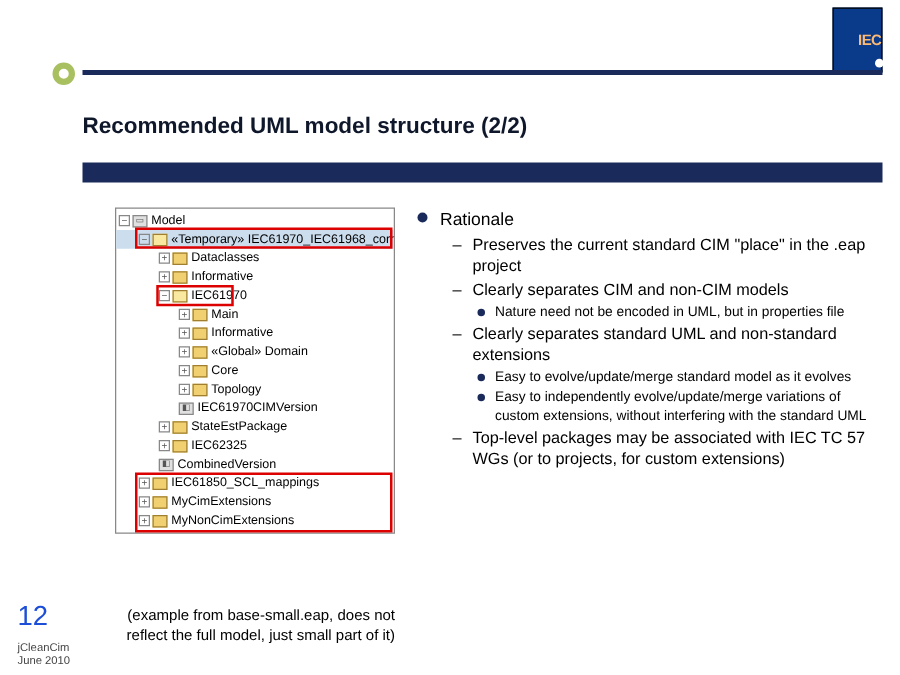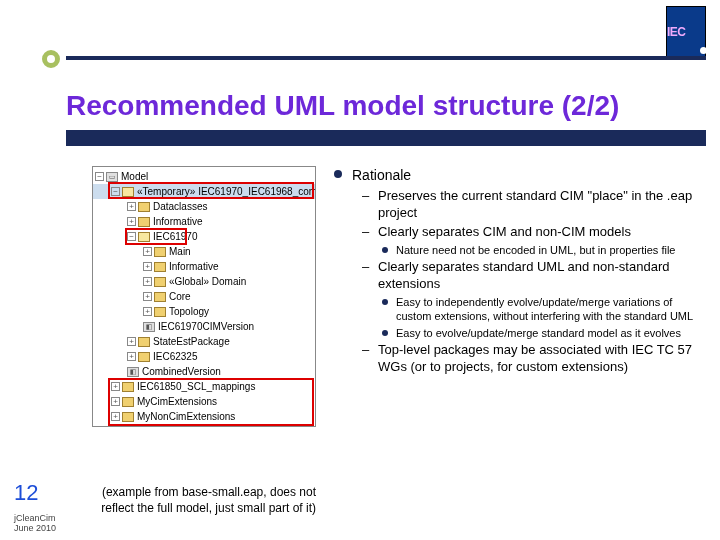--- a/index.html
+++ b/index.html
@@ -1,22 +1,22 @@
 <!DOCTYPE html>
 <html><head>
 <meta charset="utf-8">
 <style>
   * { box-sizing: border-box; margin: 0; padding: 0; }
   body { width: 720px; height: 540px; font-family: Arial, sans-serif; background: #fff; position: relative; overflow: hidden; }
   .slide { width: 100%; height: 100%; position: relative; }
-  .logo { position: absolute; top: 6px; right: 14px; width: 40px; height: 52px; background: #0a3a8a; border: 1px solid #000; display: flex; align-items: center; justify-content: flex-start; color: #f0abfc; font-size: 12px; font-weight: bold; letter-spacing: -0.5px; }
+  .logo { position: absolute; top: 6px; right: 14px; width: 40px; height: 52px; background: #0a3a8a; border: 1px solid #000; display: flex; align-items: center; justify-content: flex-end; color: #fdba74; font-size: 12px; font-weight: bold; letter-spacing: -0.5px; }
   .logo-dot { position: absolute; right: -2px; bottom: 3px; width: 7px; height: 7px; background: #fff; border-radius: 50%; }
   .topbar { position: absolute; top: 56px; left: 66px; right: 14px; height: 4px; background: #1a2a5a; }
   .accent { position: absolute; top: 50px; left: 42px; width: 18px; height: 18px; border: 5px solid #a8c060; border-radius: 50%; background: #fff; }
-  .title { position: absolute; top: 90px; left: 66px; right: 14px; font-size: 28px; font-weight: bold; color: #6d28d9; }
+  .title { position: absolute; top: 90px; left: 66px; right: 14px; font-size: 18px; font-weight: bold; color: #0f172a; }
   .titlebar { position: absolute; top: 130px; left: 66px; right: 14px; height: 16px; background: #1a2a5a; }
   .main { position: absolute; top: 166px; left: 92px; right: 14px; bottom: 10px; display: flex; gap: 18px; }
   .left { width: 224px; flex-shrink: 0; }
   .tree { border: 1px solid #888; background: #fff; font-size: 10px; line-height: 15px; padding: 2px 0; }
   .node { display: flex; align-items: center; white-space: nowrap; overflow: hidden; }
   .pm { width: 9px; height: 9px; border: 1px solid #888; margin-right: 2px; font-size: 8px; line-height: 7px; text-align: center; color: #555; flex-shrink: 0; }
   .fld { width: 12px; height: 10px; background: #f0d070; border: 1px solid #a08030; margin-right: 3px; flex-shrink: 0; }
   .fld.open { background: #f8e8a0; position: relative; }
   .fld.closed { background: #f0d070; }
   .mdl { width: 12px; height: 10px; background: #e0e0e0; border: 1px solid #888; margin-right: 3px; flex-shrink: 0; font-size: 7px; line-height: 8px; text-align: center; color: #555; }
@@ -160,25 +160,25 @@
       <div class="l3">
           <span class="dot"></span>
           <span>Nature need not be encoded in UML, but in properties file</span>
         </div>
       <div class="l2">
           <span class="dash">–</span>
           <span>Clearly separates standard UML and non-standard extensions</span>
         </div>
       <div class="l3">
           <span class="dot"></span>
-          <span>Easy to independently evolve/update/merge variations of custom extensions, without interfering with the standard UML</span>
+          <span>Easy to evolve/update/merge standard model as it evolves</span>
         </div>
       <div class="l3">
           <span class="dot"></span>
-          <span>Easy to evolve/update/merge standard model as it evolves</span>
+          <span>Easy to independently evolve/update/merge variations of custom extensions, without interfering with the standard UML</span>
         </div>
       <div class="l2">
           <span class="dash">–</span>
           <span>Top-level packages may be associated with IEC TC 57 WGs (or to projects, for custom extensions)</span>
         </div>
     </div>
   </div>
 
   <div class="slidenum">12</div>
   <div class="footer">

